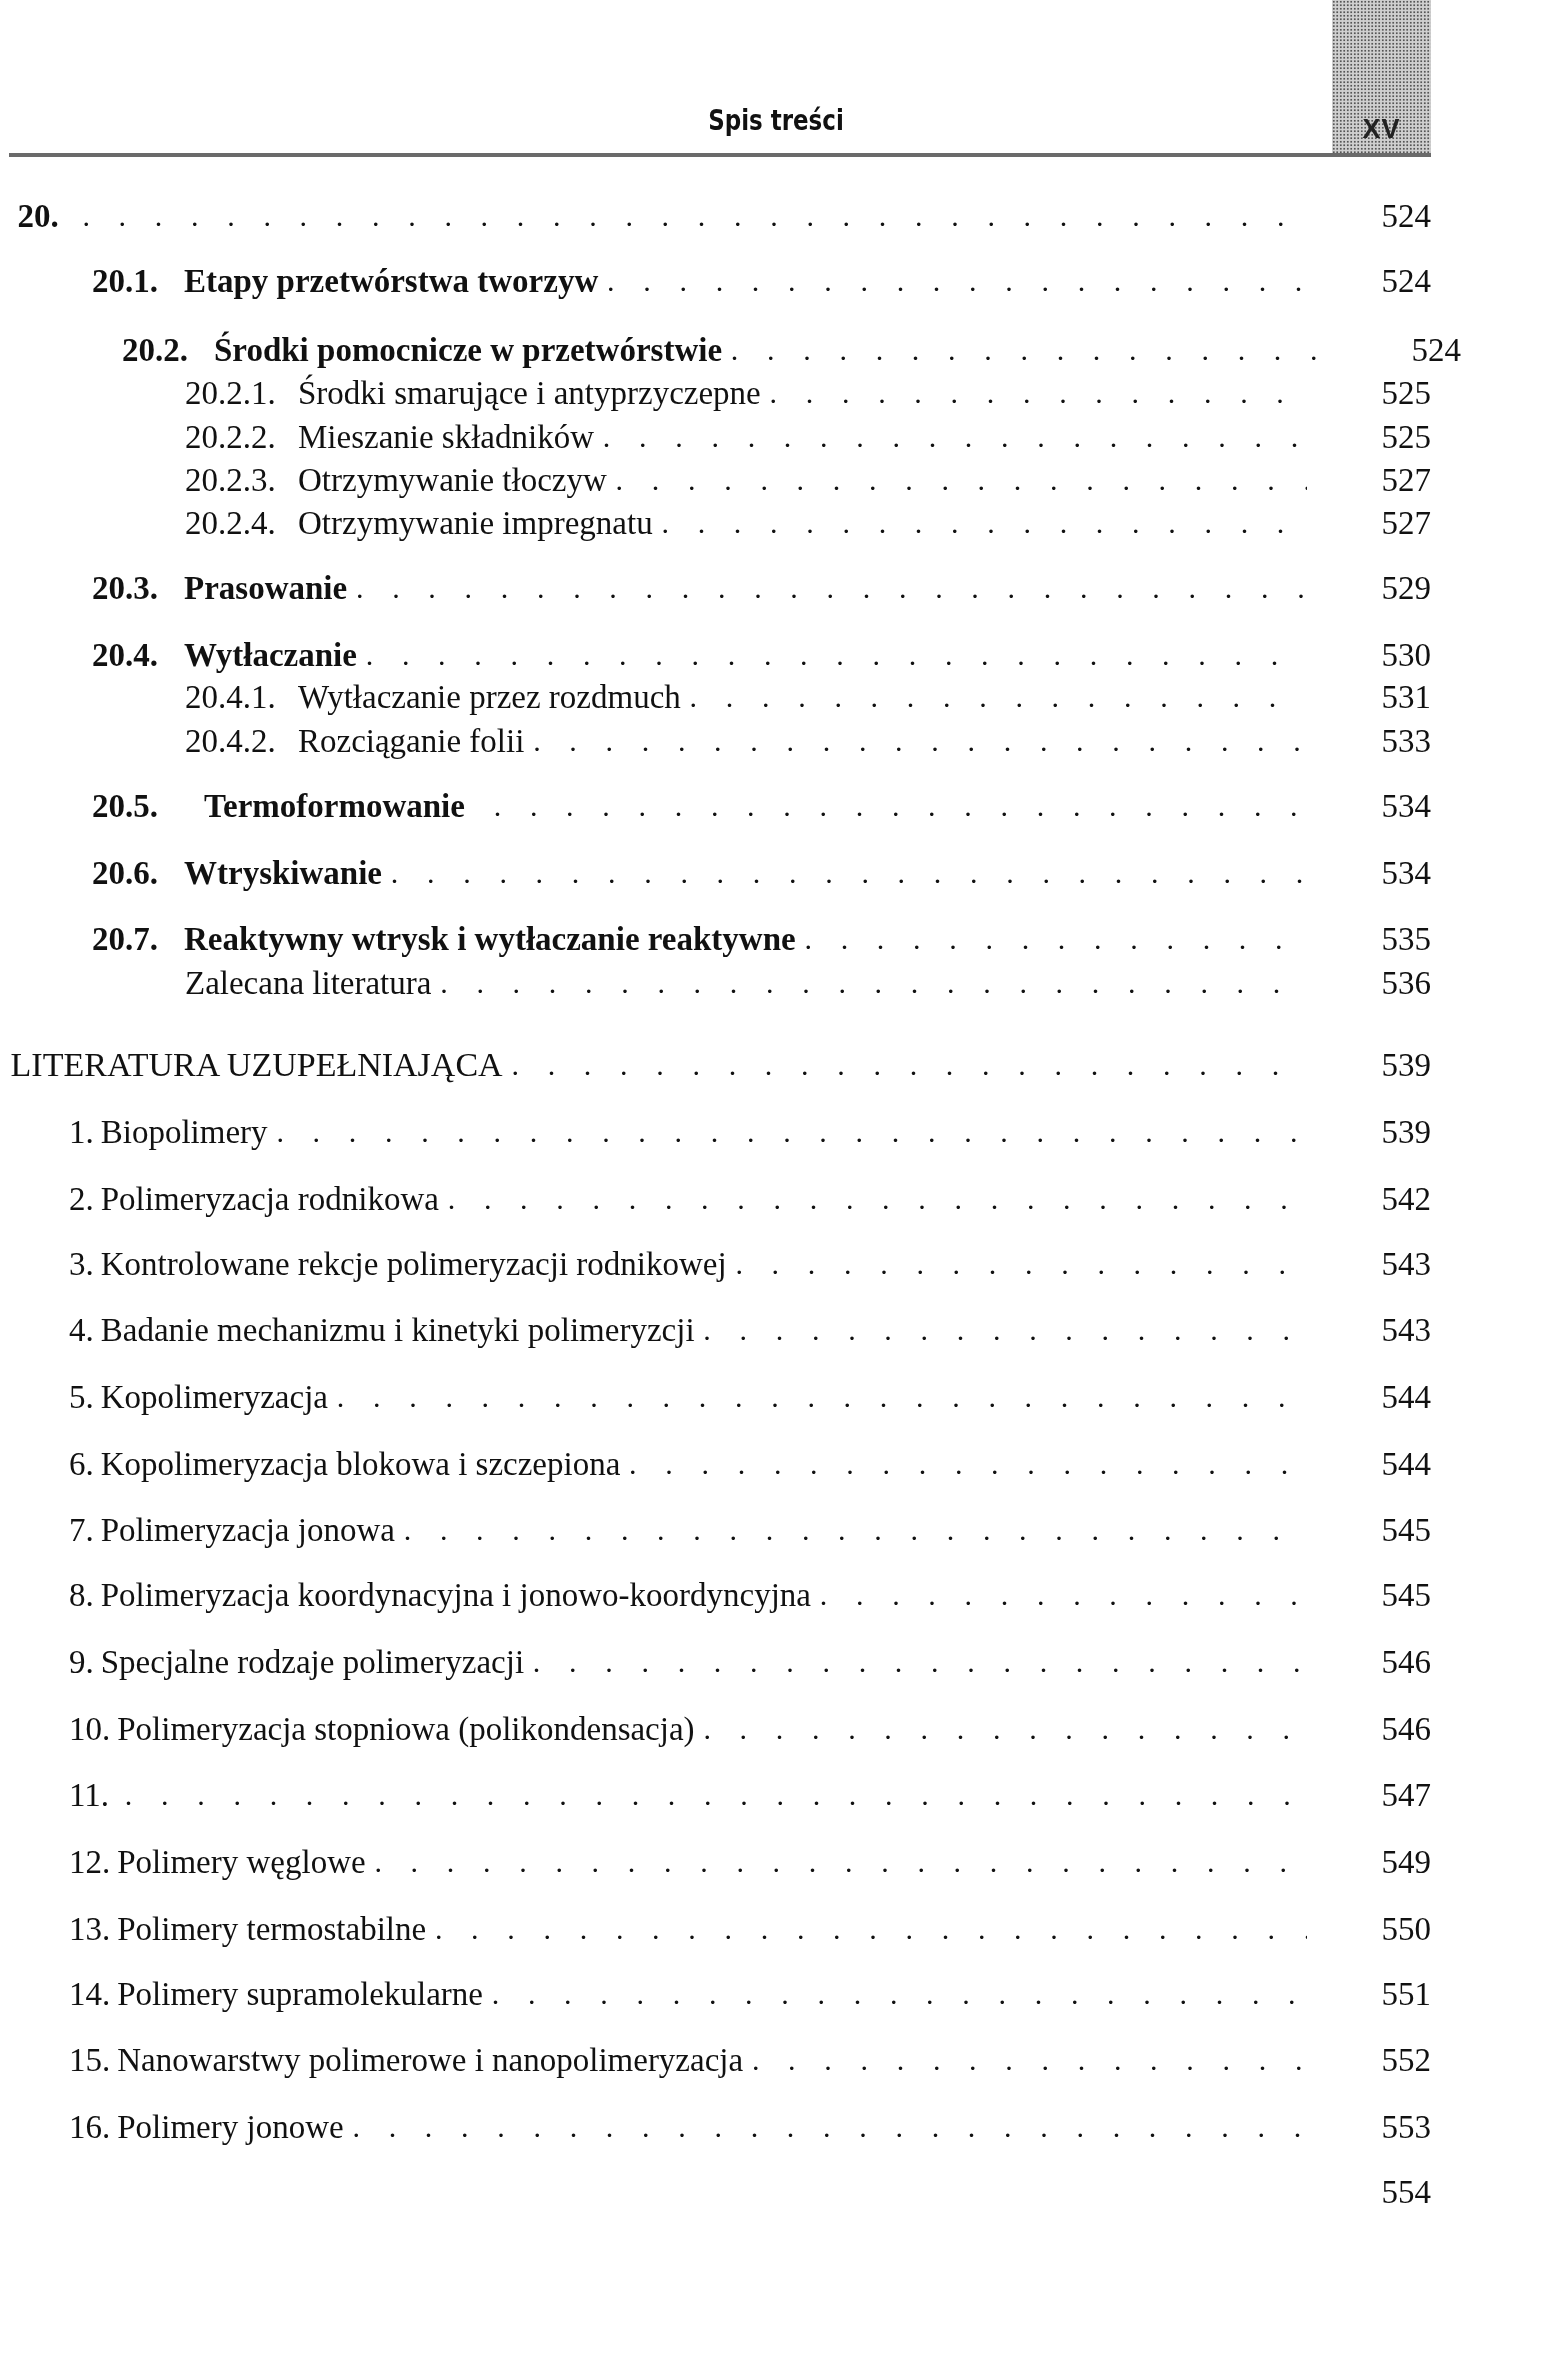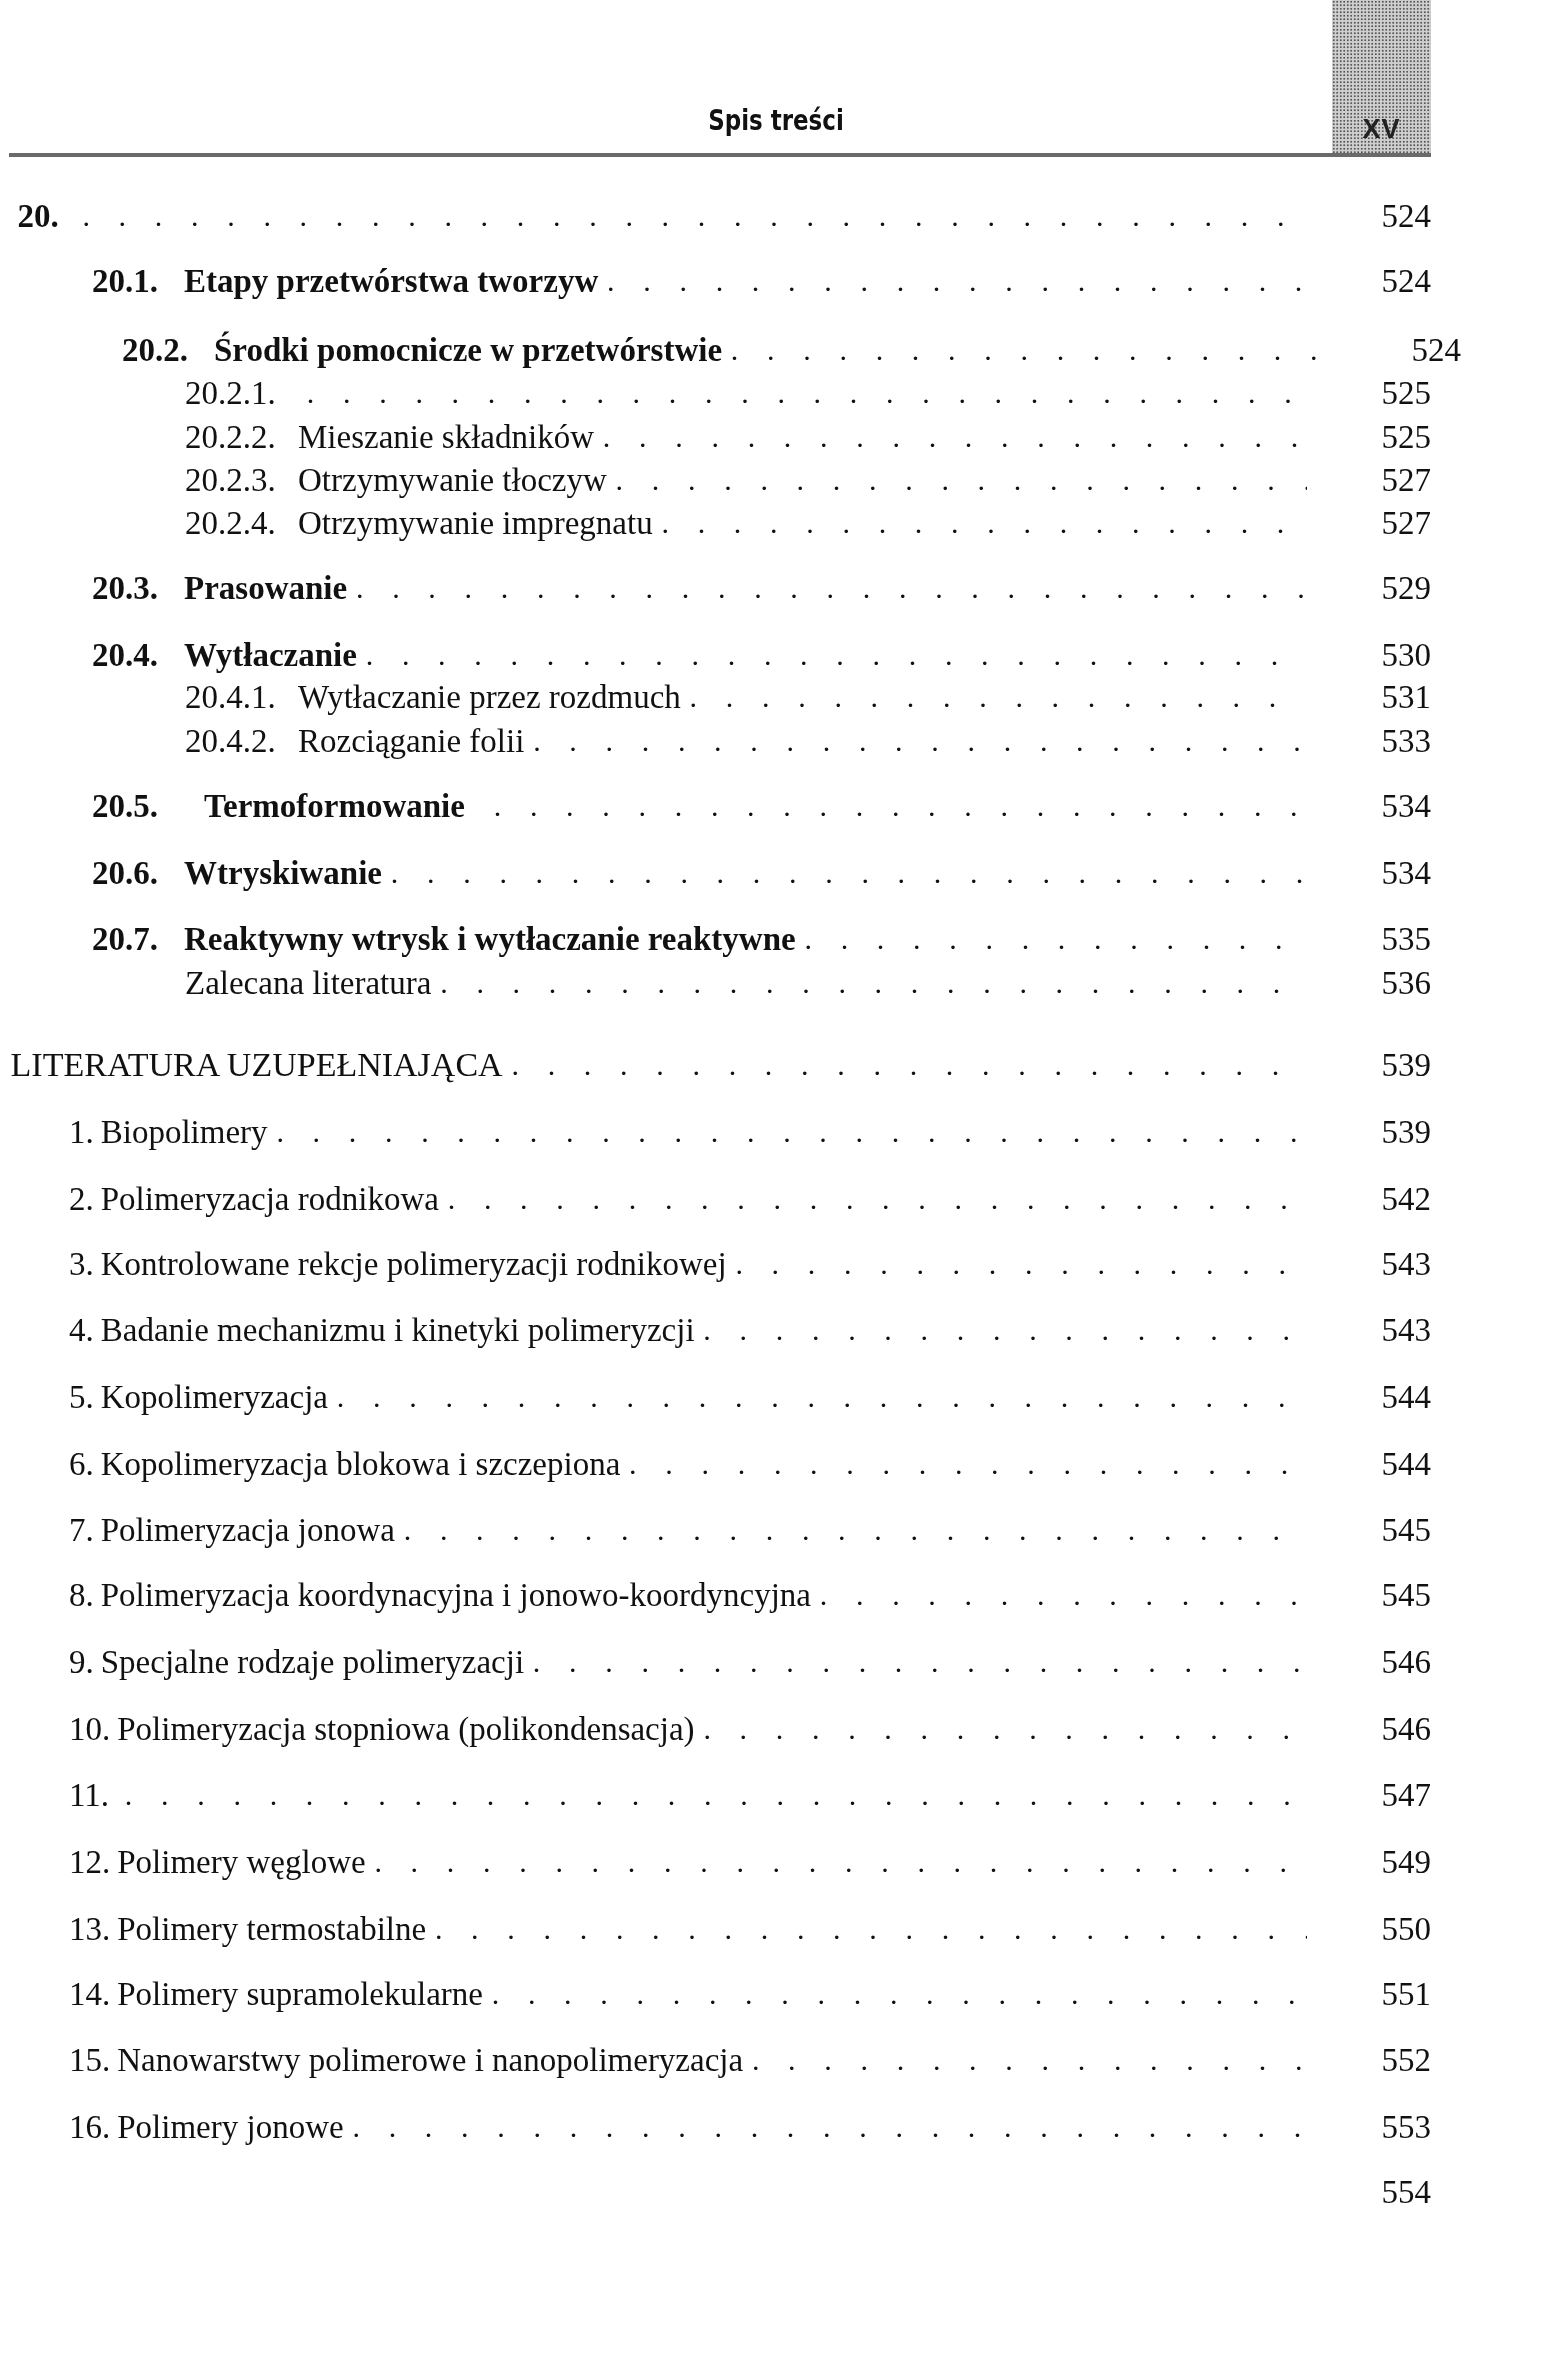--- a/index.html
+++ b/index.html
@@ -72,20 +72,21 @@
       <div class="lead" style="padding-left: 92px;">
         <span class="num bold" style="width: 92px;">20.2.</span>
         <span class="txt bold">Środki pomocnicze w przetwórstwie</span>
         <span class="dots">. . . . . . . . . . . . . . . . . . . . . . . . . . . . . . . . . . . . . . . . . . . . . . . . . . . . . . . . . . . . . . . . . . . . . . . . . . . . . . . . . . . . . . .</span>
       </div>
       <span class="page">524</span>
     </div>
     <div class="row" style="top: 372px;">
       <div class="lead" style="padding-left: 185px;">
         <span class="num" style="width: 113px;">20.2.1.</span>
+        <span class="txt">Środki smarujące i antyprzyczepne</span>
         <span class="dots">. . . . . . . . . . . . . . . . . . . . . . . . . . . . . . . . . . . . . . . . . . . . . . . . . . . . . . . . . . . . . . . . . . . . . . . . . . . . . . . . . . . . . . .</span>
       </div>
       <span class="page">525</span>
     </div>
     <div class="row" style="top: 416px;">
       <div class="lead" style="padding-left: 185px;">
         <span class="num" style="width: 113px;">20.2.2.</span>
         <span class="txt">Mieszanie składników</span>
         <span class="dots">. . . . . . . . . . . . . . . . . . . . . . . . . . . . . . . . . . . . . . . . . . . . . . . . . . . . . . . . . . . . . . . . . . . . . . . . . . . . . . . . . . . . . . .</span>
       </div>

